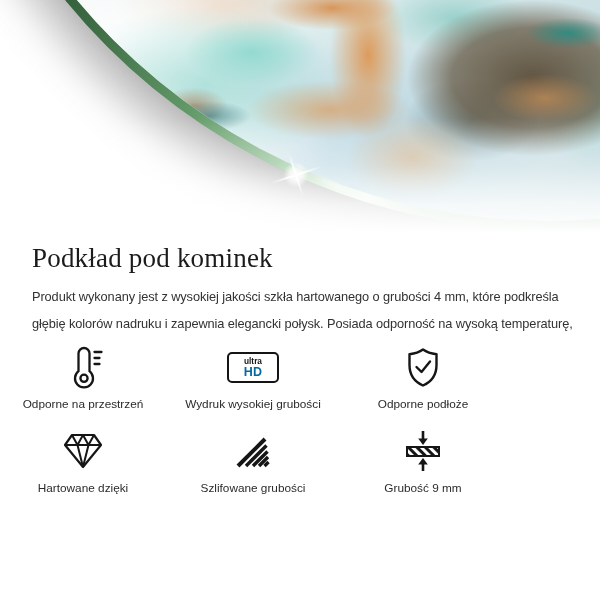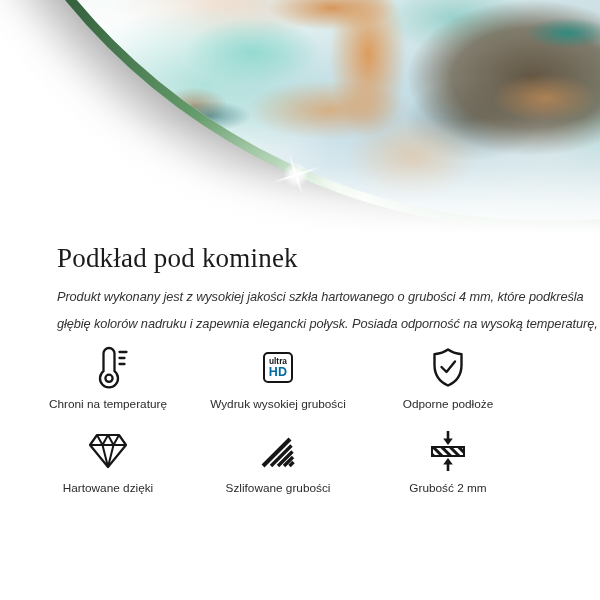--- a/index.html
+++ b/index.html
@@ -98,37 +98,37 @@
   }
   .edge-streak {
     position: absolute; left: 302px; top: 184px;
     width: 72px; height: 7px;
     background: radial-gradient(ellipse closest-side, rgba(255,255,255,0.75), rgba(255,255,255,0) 80%);
     transform: rotate(26deg);
     filter: blur(2px);
   }
 
   
-  .content { padding: 0 32px; margin-left: 25px; }
+  .content { padding: 0 32px; }
   h1.title {
     margin: 0; padding-top: 2px;
     font-family: "Liberation Serif", serif;
     font-weight: 400;
     font-size: 27px; line-height: 37px;
     color: #1b1b1b;
     letter-spacing: 0.2px;
   }
   h1.title span { display: block; }
   .desc {
     margin: 6px 0 0 0;
     font-size: 12.8px; line-height: 27px;
     letter-spacing: -0.1px;
     color: #323232;
   }
-  .desc span { display: block; white-space: nowrap; font-style: italic; }
+  .desc span { display: block; white-space: nowrap; }
 
   
   .features {
     margin: 7px 0 0 -34px;
     width: 510px;
     display: grid;
     grid-template-columns: repeat(3, 170px);
     row-gap: 16px;
   }
   .feature {
@@ -140,21 +140,21 @@
     align-items: center; justify-content: center;
   }
   .feature .label {
     margin-top: 7px;
     font-size: 11.8px; line-height: 15px;
     color: #2b2b2b;
   }
   .icon-stroke { stroke: #161616; fill: none; }
 
   .uhd {
-    width: 30px; height: 31px;
+    width: 52px; height: 31px;
     border: 2.6px solid #141414; border-radius: 5px;
     display: flex; flex-direction: column;
     align-items: center; justify-content: center;
     background: #fff;
   }
   .uhd .t1 { font-size: 8.3px; font-weight: 700; line-height: 9px; color: #141414; }
   .uhd .t2 { font-size: 12.5px; font-weight: 800; line-height: 12px; color: #0369a1; letter-spacing: 0.2px; }
 </style>
 </head>
 <body>
@@ -192,21 +192,21 @@
       <div class="feature">
         <div class="icon-box">
           <svg width="44" height="46" viewBox="0 0 44 46">
             <path class="icon-stroke" stroke-width="2.3" stroke-linecap="round" d="M17.5,9.5 A5.5,5.5 0 0 1 28.5,9.5 L28.5,27.2 A9,9 0 1 1 17.5,27.2 Z"></path>
             <circle class="icon-stroke" stroke-width="2.3" cx="23" cy="34.3" r="3.6"></circle>
             <path class="icon-stroke" stroke-width="2.3" stroke-linecap="round" d="M33.5,8 h7"></path>
             <path class="icon-stroke" stroke-width="2.3" stroke-linecap="round" d="M33.5,14 h5"></path>
             <path class="icon-stroke" stroke-width="2.3" stroke-linecap="round" d="M33.5,20 h5"></path>
           </svg>
         </div>
-        <div class="label">Chroni na temperaturę</div>
+        <div class="label">Odporne na przestrzeń</div>
       </div>
 
       <div class="feature">
         <div class="icon-box">
           <div class="uhd">
             <span class="t1">ultra</span>
             <span class="t2">HD</span>
           </div>
         </div>
         <div class="label">Wydruk wysokiej grubości</div>
@@ -254,18 +254,18 @@
                 <rect width="3" height="6" fill="#161616"></rect>
               </pattern>
             </defs>
             <line class="icon-stroke" stroke-width="2.6" x1="19" y1="3" x2="19" y2="11"></line>
             <polygon fill="#161616" points="14.2,10.5 23.8,10.5 19,17"></polygon>
             <rect x="3" y="19" width="32" height="9" fill="url(#hatch)" stroke="#161616" stroke-width="2"></rect>
             <line class="icon-stroke" stroke-width="2.6" x1="19" y1="43" x2="19" y2="35"></line>
             <polygon fill="#161616" points="14.2,36.5 23.8,36.5 19,30"></polygon>
           </svg>
         </div>
-        <div class="label">Grubość 2 mm</div>
+        <div class="label">Grubość 9 mm</div>
       </div>
 
     </div>
   </section>
 </div>
 
 </body></html>

